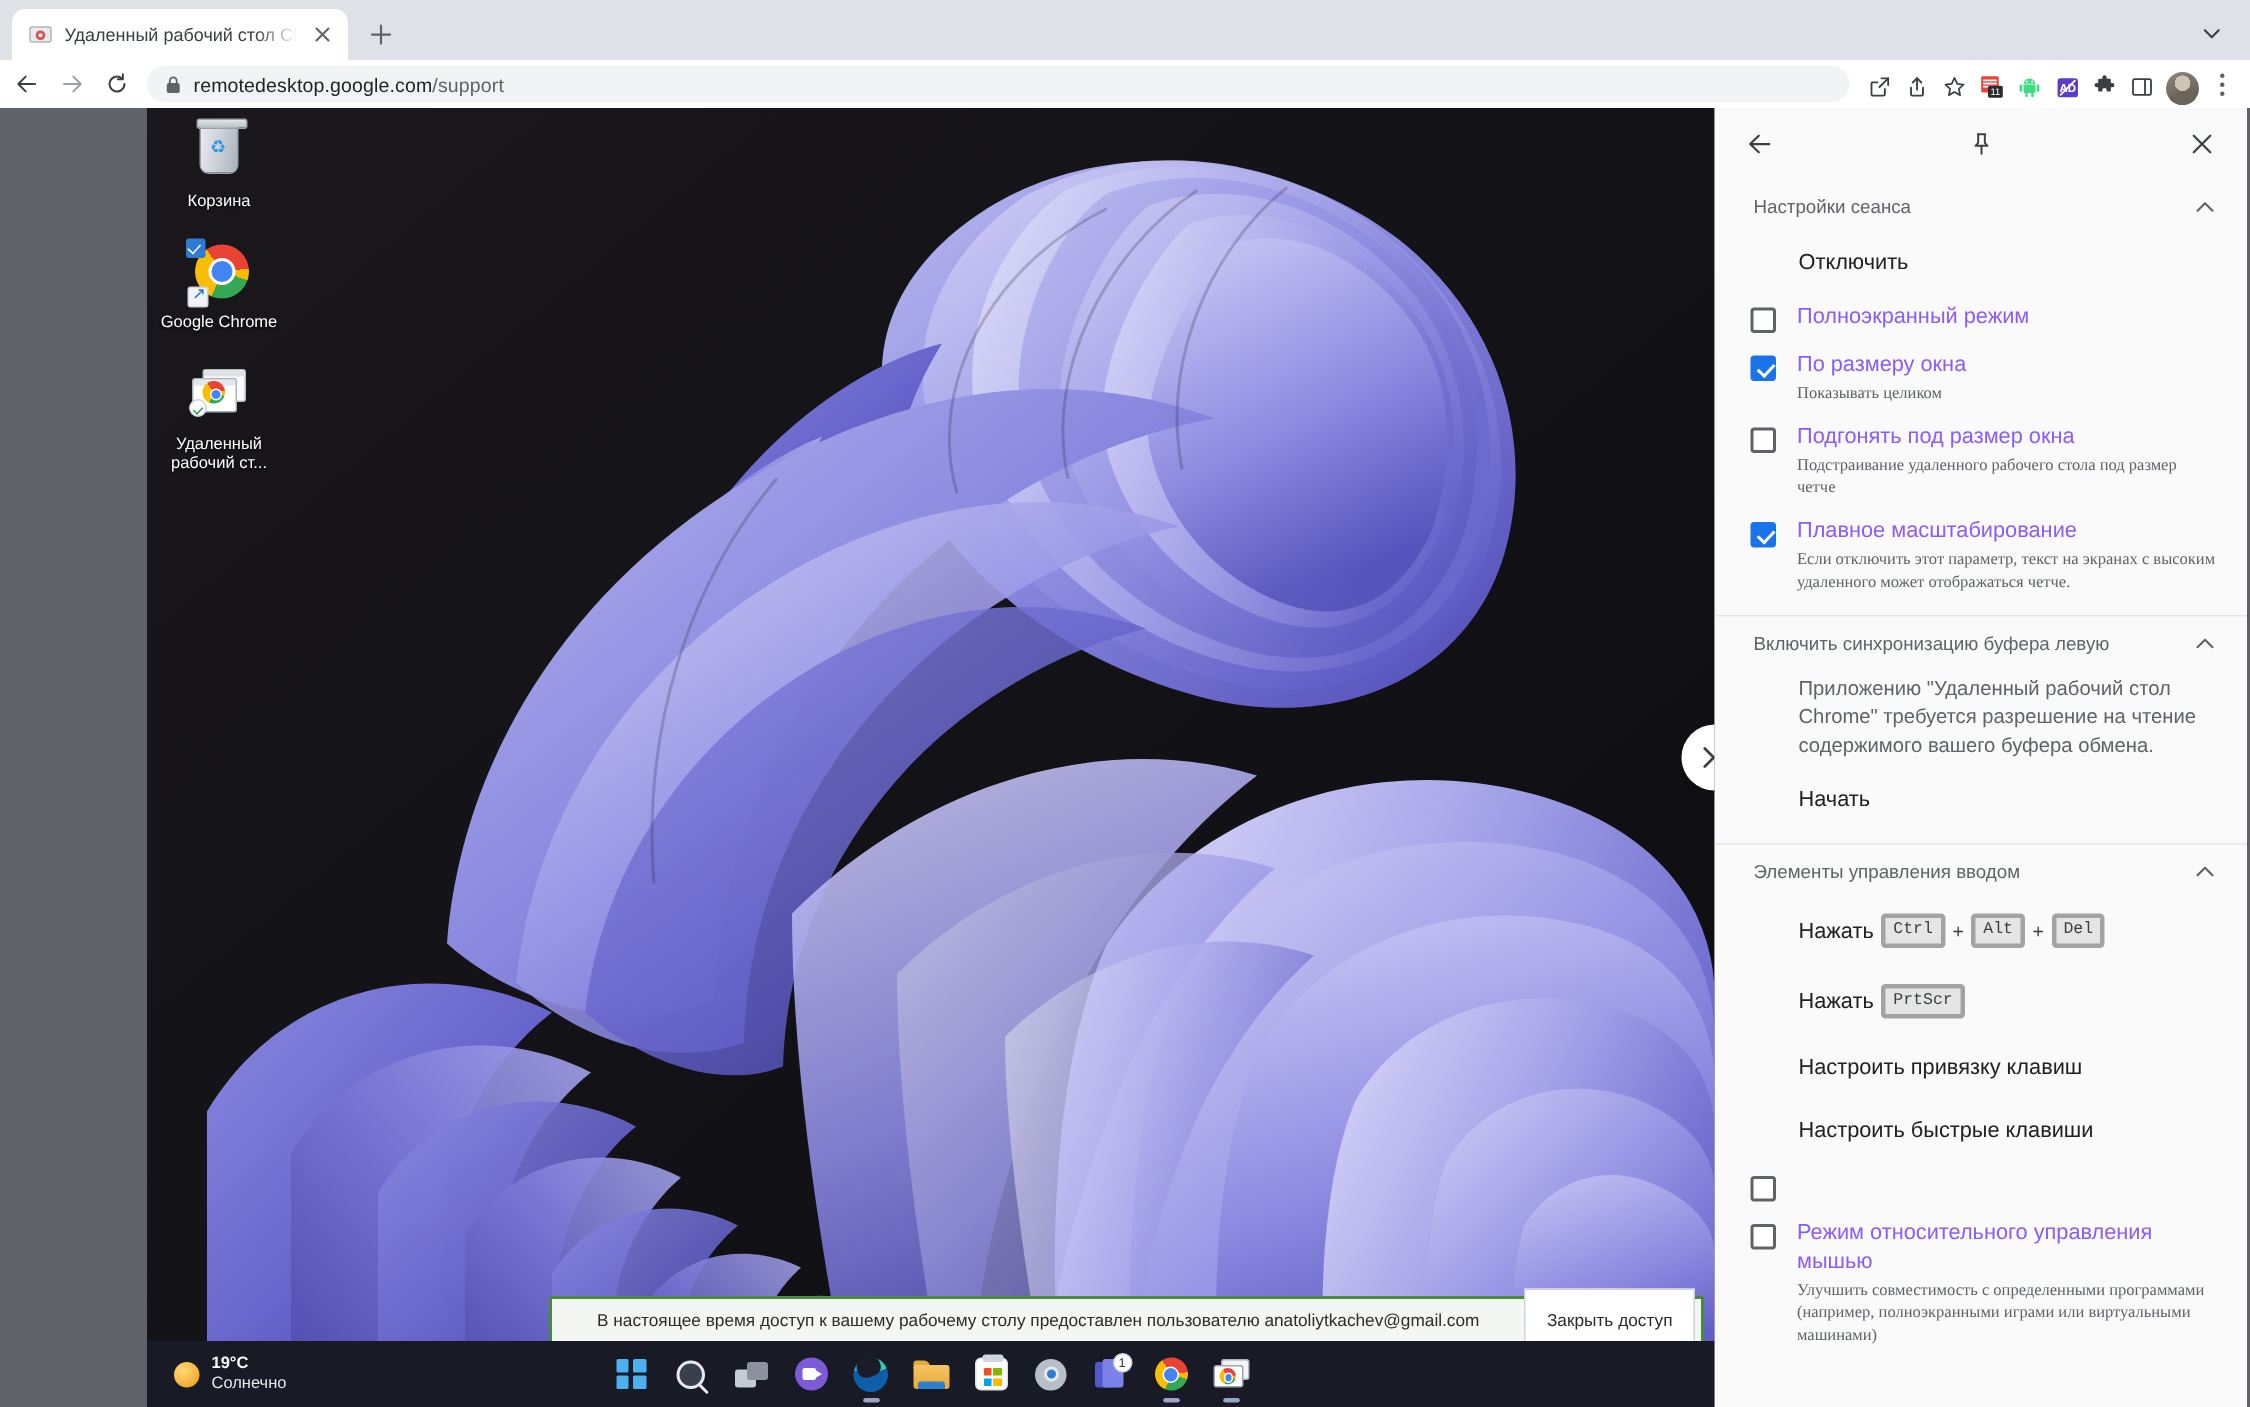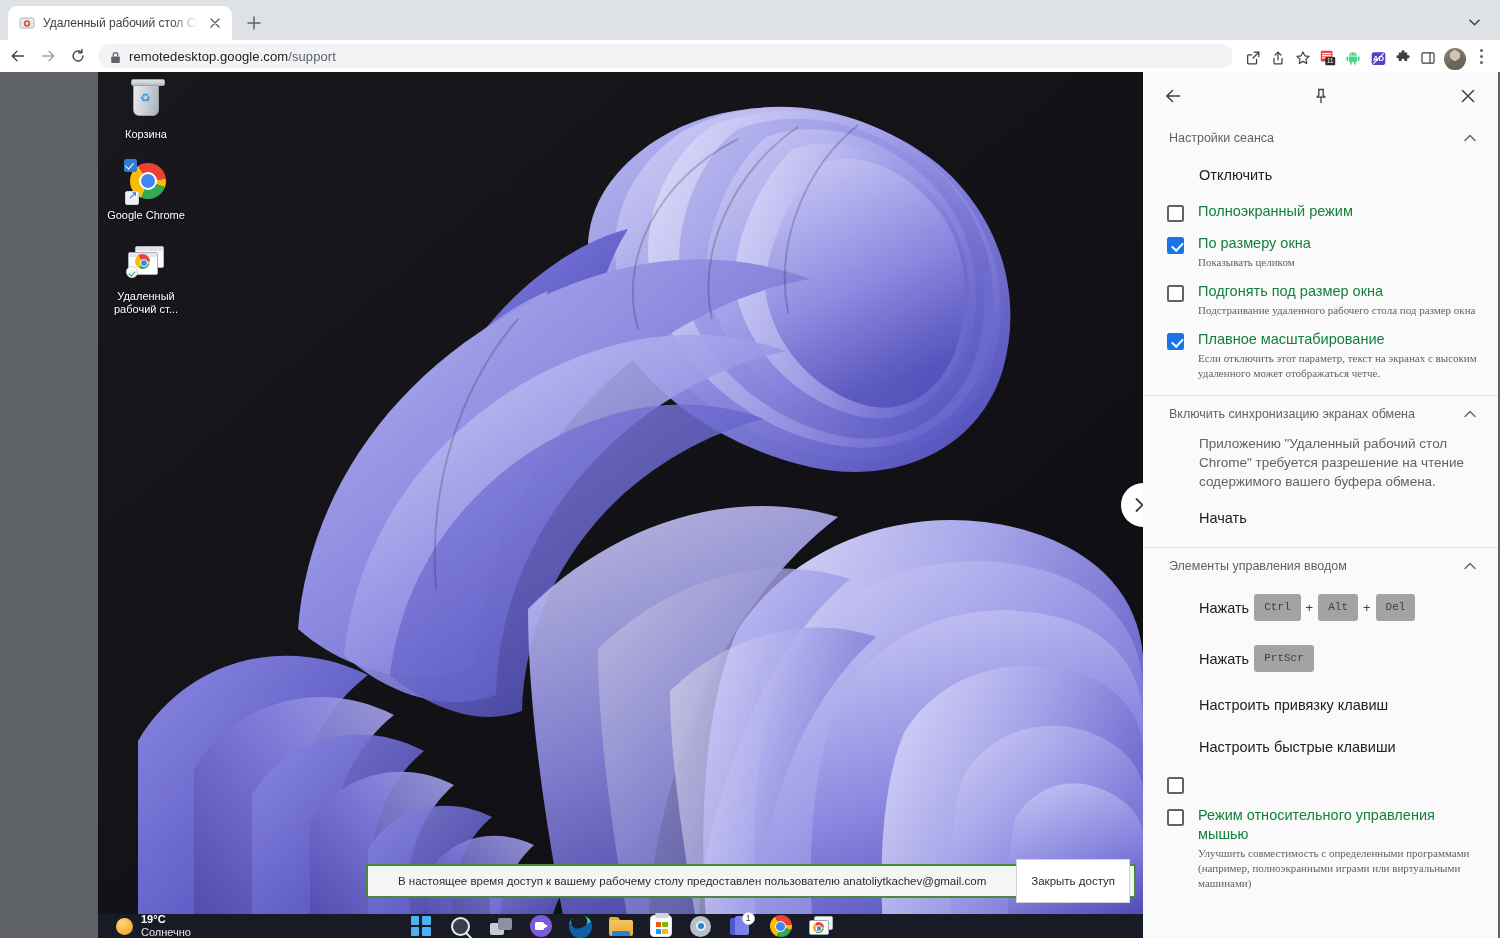--- a/index.html
+++ b/index.html
@@ -145,21 +145,21 @@
     display:flex; align-items:center; padding: 0 2px 0 0; z-index:7;
   }
   .notif .txt { flex:1; font-size: 11.5px; color:#2b2b2b; padding-left: 30px; white-space:nowrap; }
   .notif .btn {
     height: 44px; padding: 0 14px; background:#fff; border:1px solid #cfd3d6;
     display:flex; align-items:center; font-size: 11.5px; color:#2b2b2b; margin-right:2px;
   }
 
   
   .taskbar {
-    position:absolute; left:0; right:0; bottom:0; height:24px; z-index:8;
+    position:absolute; left:0; right:0; bottom:0; height:44px; z-index:8;
     background: #181b26; display:flex; align-items:center;
   }
   .weather { display:flex; align-items:center; gap:8px; padding-left: 18px; }
   .sunball { width:17px; height:17px; border-radius:50%; background: radial-gradient(circle at 35% 32%, #ffd878, #f2ad33 70%, #e09a20); }
   .weather .wt { line-height: 13px; }
   .weather .t1 { font-size: 11px; color:#fff; font-weight:600; }
   .weather .t2 { font-size: 11px; color:#e6e7eb; }
   .tb-center { position:absolute; left:50%; transform:translateX(-50%); display:flex; align-items:center; gap:12px; }
   .tbi { width:28px; height:28px; position:relative; display:flex; align-items:center; justify-content:center; }
   .tbi .dot { position:absolute; bottom:-5px; left:50%; transform:translateX(-50%); width:11px; height:3px; border-radius:2px; background:#9aa3c4;}
@@ -243,29 +243,29 @@
   .cbx {
     width:17px; height:17px; border-radius:2.5px; flex:0 0 17px; margin-top:3px;
     border:2px solid #5f6368; background:#fff; position:relative;
   }
   .cbx.on { background:#1a73e8; border-color:#1a73e8; }
   .cbx.on::after {
     content:""; position:absolute; left:4.6px; top:1px; width:4.5px; height:9px;
     border:solid #fff; border-width:0 2px 2px 0; transform: rotate(43deg);
   }
   .opt-body { flex:1; min-width:0; }
-  .opt-title { font-size: 14.5px; color:#15803d; line-height: 19px; }
+  .opt-title { font-size: 14.5px; color:#8b5cf6; line-height: 19px; }
   .opt-desc { font-size: 11px; color:#5f6368; line-height: 15px; margin-top: 2px; font-family: Liberation Serif, serif; }
 
   .para { font-size: 13.5px; color:#5f6368; line-height: 19px; padding: 4px 22px 6px 56px; }
 
   .key-row { font-size: 14.5px; color:#202124; padding: 12px 18px 12px 56px; display:flex; align-items:center; gap:5px; flex-wrap:wrap;}
   .kbd {
     font-family: "Liberation Mono", "DejaVu Sans Mono", monospace;
-    font-size: 11px; color:#3c4043; background:#a3a3a3; border:5px solid #a3a3a3;
+    font-size: 11px; color:#3c4043; background:#e5e5e5; border:3px solid #a3a3a3;
     border-radius:3px; padding: 1px 5px 2px; line-height:14px;
   }
   .plus { font-size:13px; color:#3c4043; }
 
   
   .panel-scroll::-webkit-scrollbar { width: 0px; }
 </style>
 </head>
 <body>
 
@@ -665,36 +665,36 @@
           <span class="opt-body">
             <div class="opt-title">По размеру окна</div>
             <div class="opt-desc">Показывать целиком</div>
           </span>
         </div>
 
         <div class="opt-row">
           <span class="cbx"></span>
           <span class="opt-body">
             <div class="opt-title">Подгонять под размер окна</div>
-            <div class="opt-desc">Подстраивание удаленного рабочего стола под размер окна</div>
+            <div class="opt-desc">Подстраивание удаленного рабочего стола под размер четче</div>
           </span>
         </div>
 
         <div class="opt-row">
           <span class="cbx on"></span>
           <span class="opt-body">
             <div class="opt-title">Плавное масштабирование</div>
             <div class="opt-desc">Если отключить этот параметр, текст на экранах с высоким удаленного может отображаться четче.</div>
           </span>
         </div>
 
         <div class="sec-divider"></div>
 
         <div class="section-title">
-          <span>Включить синхронизацию экранах обмена</span>
+          <span>Включить синхронизацию буфера левую</span>
           <span class="caret">
             <svg viewBox="0 0 12 8">
                 <path d="M1 6.5 L6 1.5 L11 6.5" stroke="#5f6368" stroke-width="1.4" fill="none" stroke-linecap="round" stroke-linejoin="round"></path>
               </svg>
           </span>
         </div>
         <div class="para">Приложению "Удаленный рабочий стол Chrome" требуется разрешение на чтение содержимого вашего буфера обмена.</div>
         <div class="action-row">Начать</div>
 
         <div class="sec-divider"></div>

